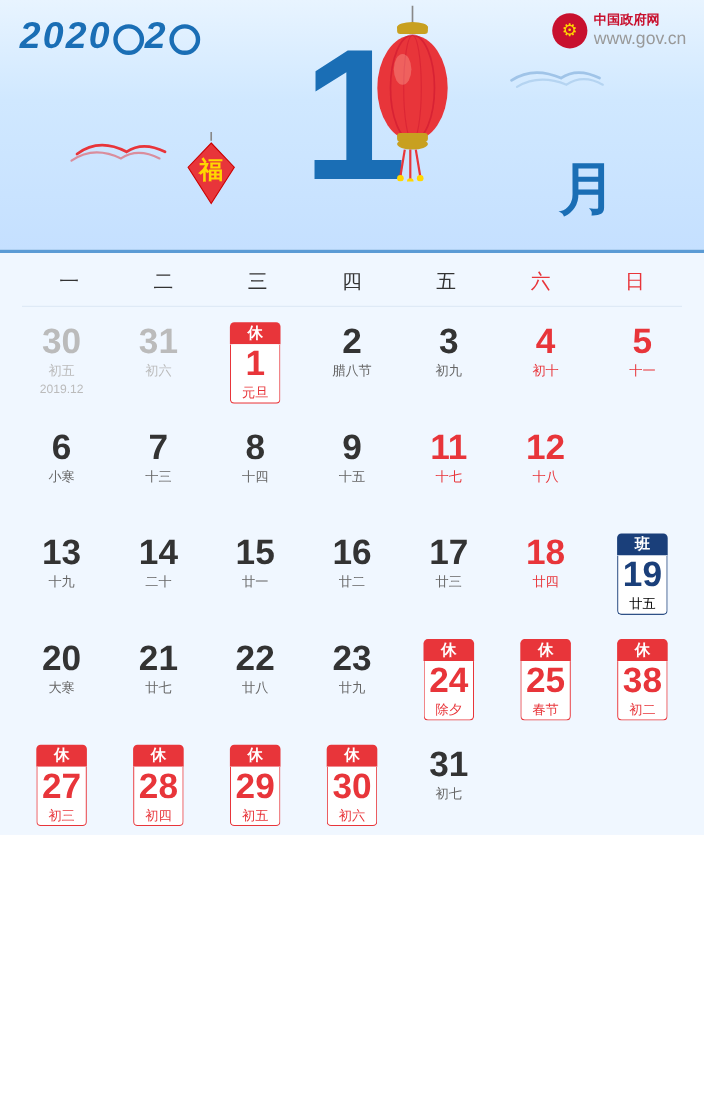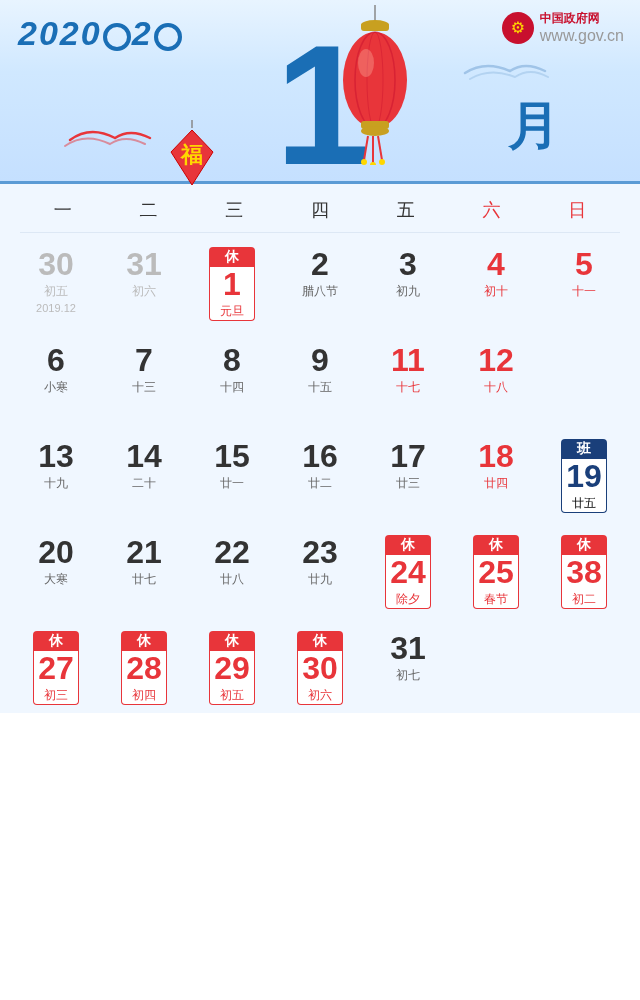--- a/index.html
+++ b/index.html
@@ -7,21 +7,21 @@
       width: 640px;
       height: 1000px;
       font-family: 'Microsoft YaHei', 'SimHei', sans-serif;
       background: #fff;
       overflow: hidden;
     }
 
     
     .header {
       background: linear-gradient(180deg, #e8f4ff 0%, #d0e8ff 40%, #c5e0ff 100%);
-      height: 184px;
+      height: 230px;
       position: relative;
       border-bottom: 3px solid #5b9bd5;
     }
     .header-logo {
       position: absolute;
       top: 14px;
       left: 18px;
       font-size: 32px;
       font-weight: 900;
       color: #1a6eb5;

